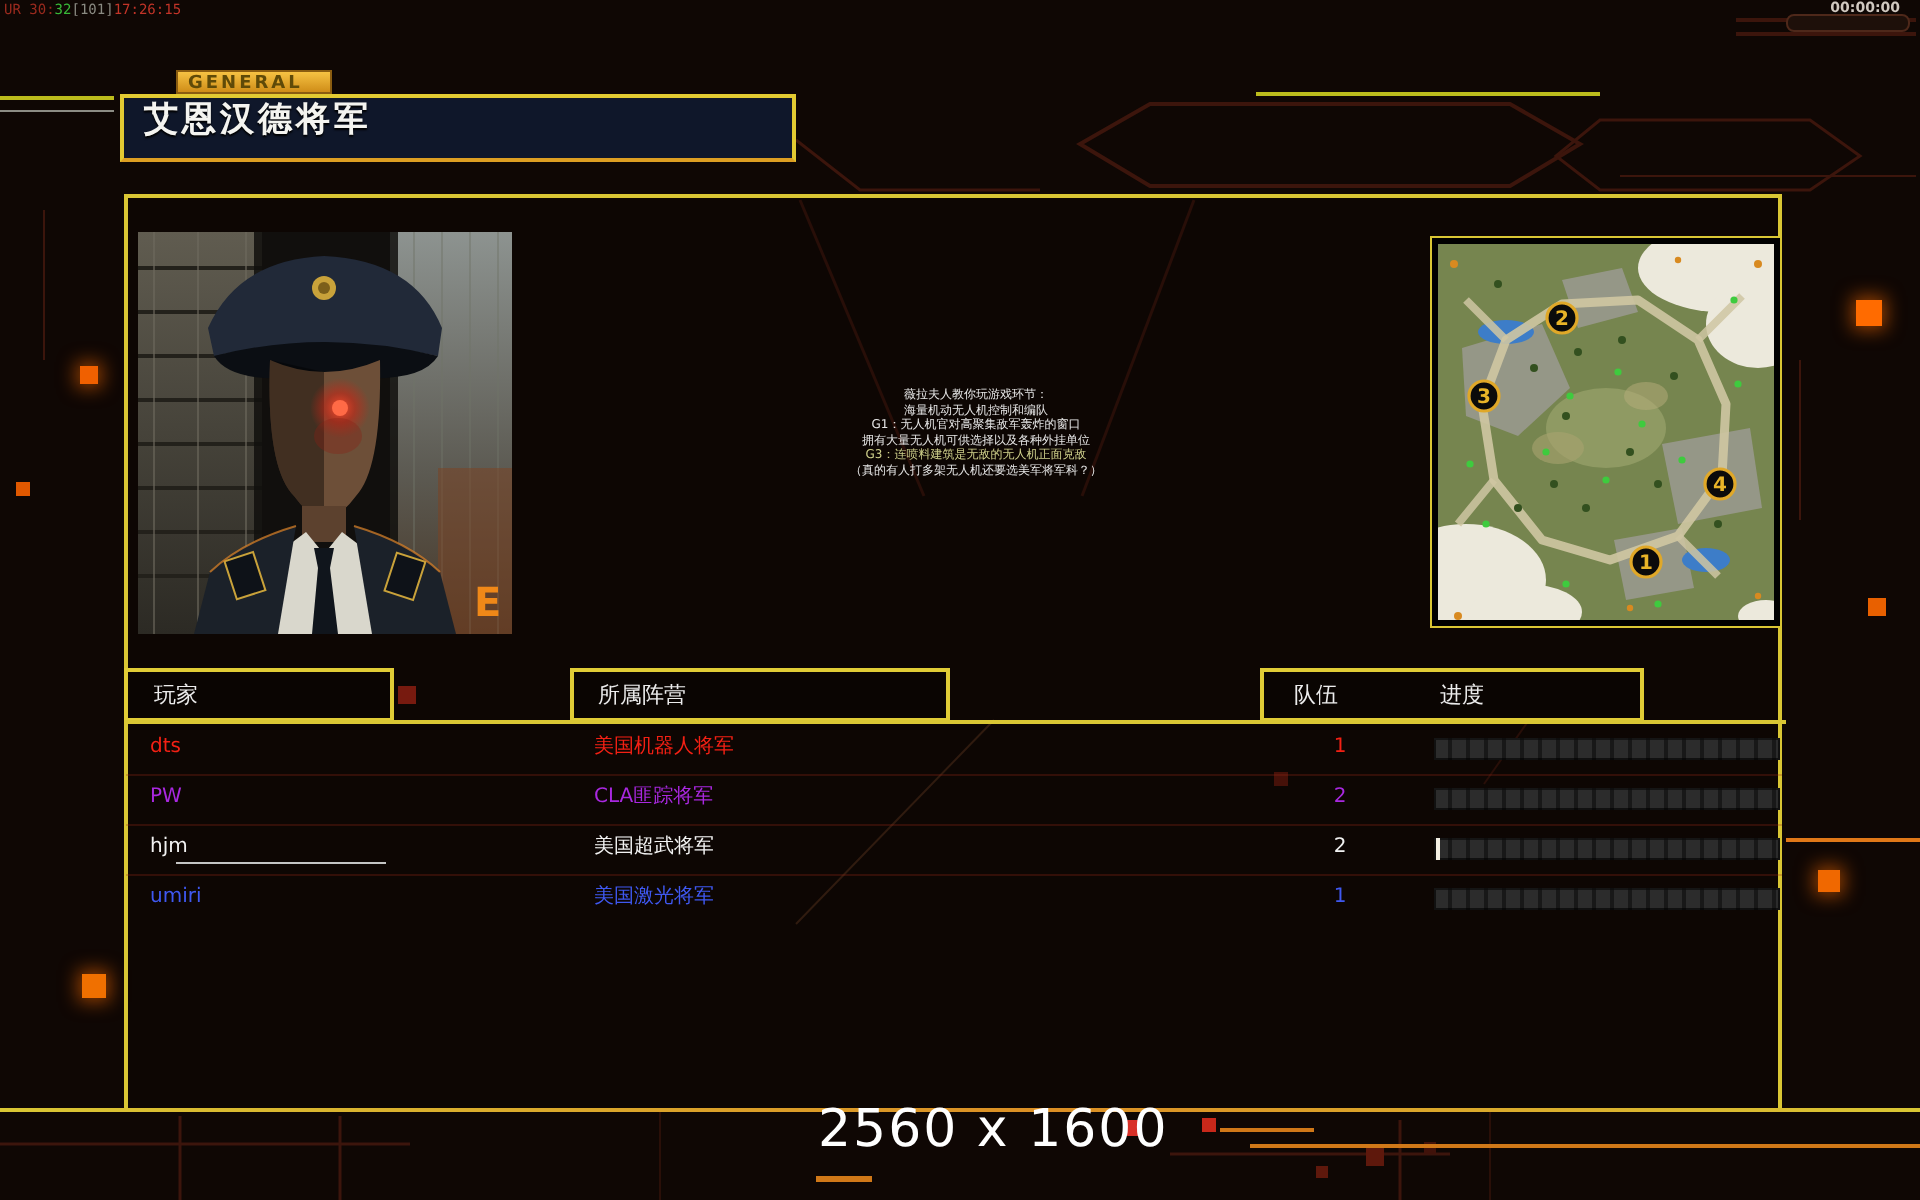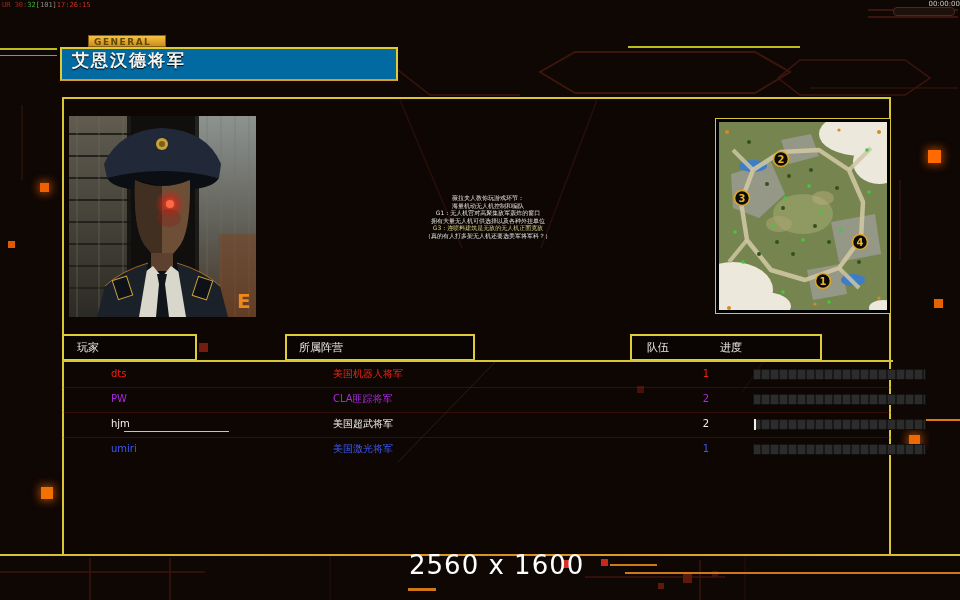--- a/index.html
+++ b/index.html
@@ -7,30 +7,30 @@
          background:#0f0704;font-family:"DejaVu Sans",sans-serif;
          -webkit-font-smoothing:antialiased;}
   .abs{position:absolute;}
   
   .sq{position:absolute;}
   .glow{box-shadow:0 0 9px 2px rgba(255,110,0,.55);}
   .ln{position:absolute;}
   
   #status-left{position:absolute;left:2px;top:1px;font-size:7px;line-height:8px;
                font-family:"DejaVu Sans Mono",monospace;letter-spacing:0;}
-  #match-timer{position:absolute;right:0;top:0;font-size:7px;line-height:8px;color:#d0c8c0;}
+  #match-timer{position:absolute;right:10px;top:0;font-size:7px;line-height:8px;color:#d0c8c0;font-weight:bold;}
   #top-pill{position:absolute;left:893px;top:7px;width:60px;height:7px;border-radius:4px;
             background:#1e100a;border:1px solid #4e281a;}
   
   #general-tab{position:absolute;left:88px;top:35px;width:78px;height:12px;
                background:linear-gradient(#f6c243,#cf8d18);color:#5f4a08;
                font-size:9px;font-weight:bold;letter-spacing:1.5px;line-height:12px;
                padding-left:5px;border:1px solid #8a5c10;box-sizing:border-box;}
   #title-box{position:absolute;left:60px;top:47px;width:334px;height:30px;
-             border:2px solid #e2ca32;border-bottom-color:#dc9e22;background:#0369a1;overflow:hidden;}
+             border:2px solid #e2ca32;border-bottom-color:#dc9e22;background:#0f172a;overflow:hidden;}
   #page-title{margin:1px 0 0 10px;font-size:17px;font-weight:bold;color:#f4f4f0;
               letter-spacing:2px;line-height:21px;text-shadow:0 1px 1px #000;}
   #page-subtitle{margin:1px 0 0 10px;font-size:14px;font-weight:bold;color:#eceae4;line-height:16px;}
   
   #content-frame{position:absolute;left:62px;top:97px;width:829px;height:458px;
                  border:2px solid #d9c634;border-bottom:none;background:rgba(10,5,2,.4);box-sizing:border-box;}
   #bottom-line{position:absolute;left:0;top:554px;width:960px;height:2px;
                background:linear-gradient(90deg,#d9c634,#db8e24 55%,#d9c634);}
   
   #portrait{position:absolute;left:69px;top:116px;width:187px;height:201px;background:#000;}
@@ -47,21 +47,21 @@
         box-sizing:border-box;color:#ececec;font-size:11px;line-height:23px;}
   #hdr-player{left:62px;top:334px;width:135px;padding-left:13px;}
   #hdr-faction{left:285px;top:334px;width:190px;padding-left:12px;}
   #hdr-teamprog{left:630px;top:334px;width:192px;}
   #hdr-teamprog span{position:absolute;top:0;}
   #hdr-team-label{left:15px;}
   #hdr-progress-label{left:88px;text-align:right;}
   #hdr-underline{position:absolute;left:62px;top:360px;width:831px;height:2px;background:#d9c634;}
   
   #rows{position:absolute;left:0;top:0;width:960px;height:600px;pointer-events:none;}
-  .prow{position:absolute;left:0;width:788px;height:25px;margin-left:36px;}
+  .prow{position:absolute;left:0;width:788px;height:25px;}
   .prow .cell{position:absolute;top:5px;font-size:10px;line-height:14px;white-space:nowrap;}
   .c-player{left:75px;}
   .c-faction{left:297px;}
   .c-team{left:656px;width:28px;text-align:center;}
   .pbar{position:absolute;left:717px;top:7px;width:173px;height:11px;
         background:repeating-linear-gradient(90deg,#2c2c2c 0 7px,#181818 7px 9px);
         box-shadow:inset 0 0 0 1px rgba(0,0,0,.6), inset 0 1px 0 rgba(255,255,255,.05);}
   .pfill{position:absolute;left:0;top:0;height:100%;background:#4a90d8;}
   .caret{position:absolute;left:1px;top:0;width:2px;height:11px;background:#f4f0e4;}
   .uline{position:absolute;left:88px;top:19px;width:105px;height:1px;background:#c4c4c4;}

